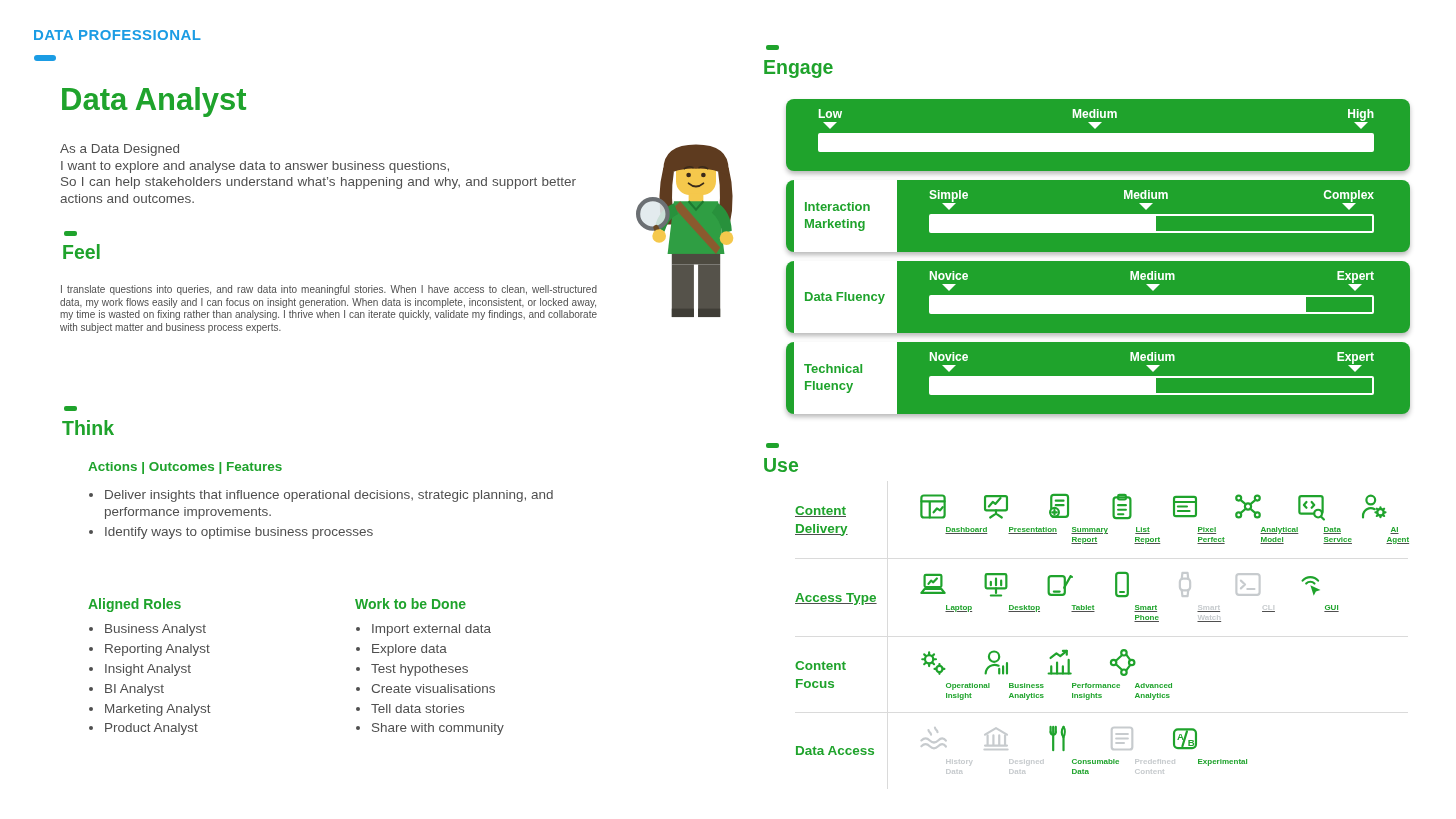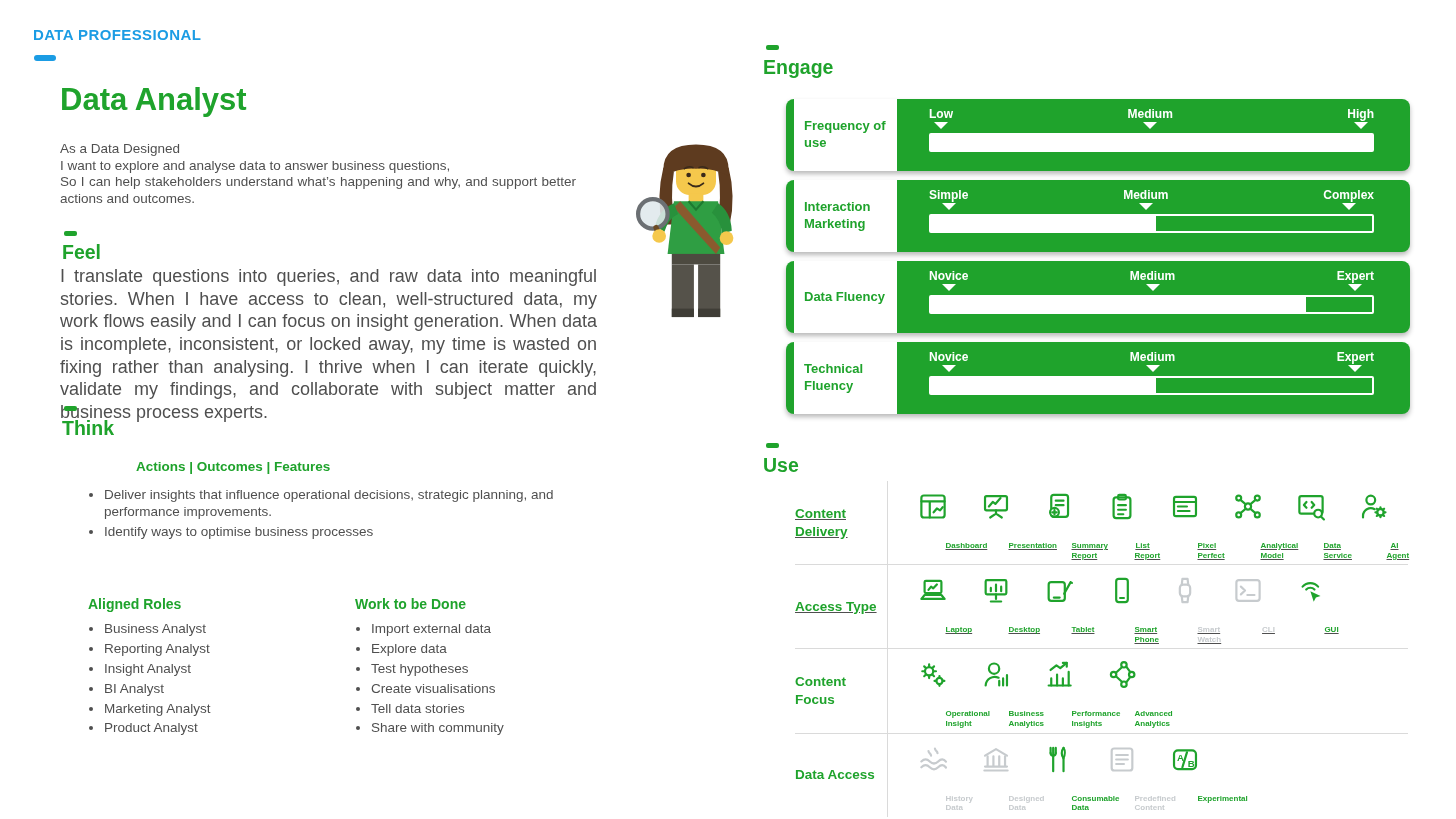--- a/index.html
+++ b/index.html
@@ -17,24 +17,24 @@
 
   
   .eyebrow{left:33px;top:26px;font-size:15px;font-weight:bold;color:var(--blue);letter-spacing:.4px;}
   .eyebrow-dash{left:34px;top:55px;width:22px;height:6px;background:var(--blue);border-radius:3px;}
   .page-title{left:60px;top:82px;font-size:31px;font-weight:bold;color:var(--green);margin:0;}
   .intro{left:60px;top:141px;width:516px;font-size:13.5px;line-height:1.24;text-align:justify;margin:0;}
   .sdash{width:13px;height:5px;background:var(--green);border-radius:2px;}
   .h2{font-size:19.5px;font-weight:bold;color:var(--green);margin:0;}
   .feel-dash{left:64px;top:231px;}
   .feel-h{left:62px;top:241px;}
-  .feel-body{left:60px;top:265px;width:537px;font-size:18px;line-height:1.26;text-align:justify;margin:0;}
+  .feel-body{left:60px;top:284px;width:537px;font-size:10px;line-height:1.26;text-align:justify;margin:0;}
   .think-dash{left:64px;top:406px;}
   .think-h{left:62px;top:417px;}
-  .aof{left:88px;top:459px;font-size:13.5px;font-weight:bold;color:var(--green);margin-left:48px;}
+  .aof{left:88px;top:459px;font-size:13.5px;font-weight:bold;color:var(--green);}
   .think-ul{left:88px;top:487px;width:505px;}
   ul{margin:0;padding-left:16px;}
   li{font-size:13.5px;line-height:1.25;margin-bottom:3px;}
   li::marker{color:#4f4f4f;}
   .col-h{font-size:14px;font-weight:bold;color:var(--green);margin:0 0 9px 0;}
   .aligned{left:88px;top:596px;width:230px;}
   .work{left:355px;top:596px;width:230px;}
 
   
   .minifig{left:626px;top:136px;width:140px;height:200px;}
@@ -65,21 +65,21 @@
   .use-row-1,.use-row-2{min-height:78px;text-decoration:underline;}
   .use-row-3,.use-row-4{min-height:76px;}
   .use-label{width:93px;border-right:1px solid var(--line);display:flex;align-items:center;
         font-size:13.5px;font-weight:bold;color:var(--green);line-height:1.3;padding-right:4px;}
   .use-items{flex:1;display:flex;align-items:flex-start;padding:10px 0 4px 13px;}
   .uitem{width:63px;display:flex;flex-direction:column;align-items:center;color:var(--green);}
   .uitem.inactive{color:var(--inactive);}
   .uicon{display:block;height:31px;}
   .uicon svg{width:32px;height:31px;display:block;fill:none;stroke:currentColor;stroke-width:1.7;
         stroke-linecap:round;stroke-linejoin:round;}
-  .ulabel{font-size:8px;font-weight:bold;text-align:center;line-height:1.2;margin-top:19px;max-width:58px;padding-left:42px;}
+  .ulabel{font-size:8px;font-weight:bold;text-align:center;line-height:1.2;margin-top:3px;max-width:58px;padding-left:42px;}
 </style>
 </head>
 <body>
 
 <div class="abs eyebrow">DATA PROFESSIONAL</div>
 <div class="abs eyebrow-dash"></div>
 
 <h1 class="abs page-title">Data Analyst</h1>
 
 <p class="abs intro">
@@ -162,21 +162,20 @@
     <rect x="67" y="164" width="21" height="8" fill="#3f3d36"></rect>
   </svg>
 </div>
 
 <div class="abs sdash engage-dash"></div>
 <h2 class="abs h2 engage-h">Engage</h2>
 
 <div class="abs erows">
 
   <div class="erow">
-    <div class="erow-label">Frequency of use</div>
     <div class="erow-scale">
       <div class="scale-labels">
         <span class="scale-item">
             <span class="scale-text">Low</span>
             <span class="tri"></span>
           </span>
         <span class="scale-item">
             <span class="scale-text">Medium</span>
             <span class="tri"></span>
           </span>

